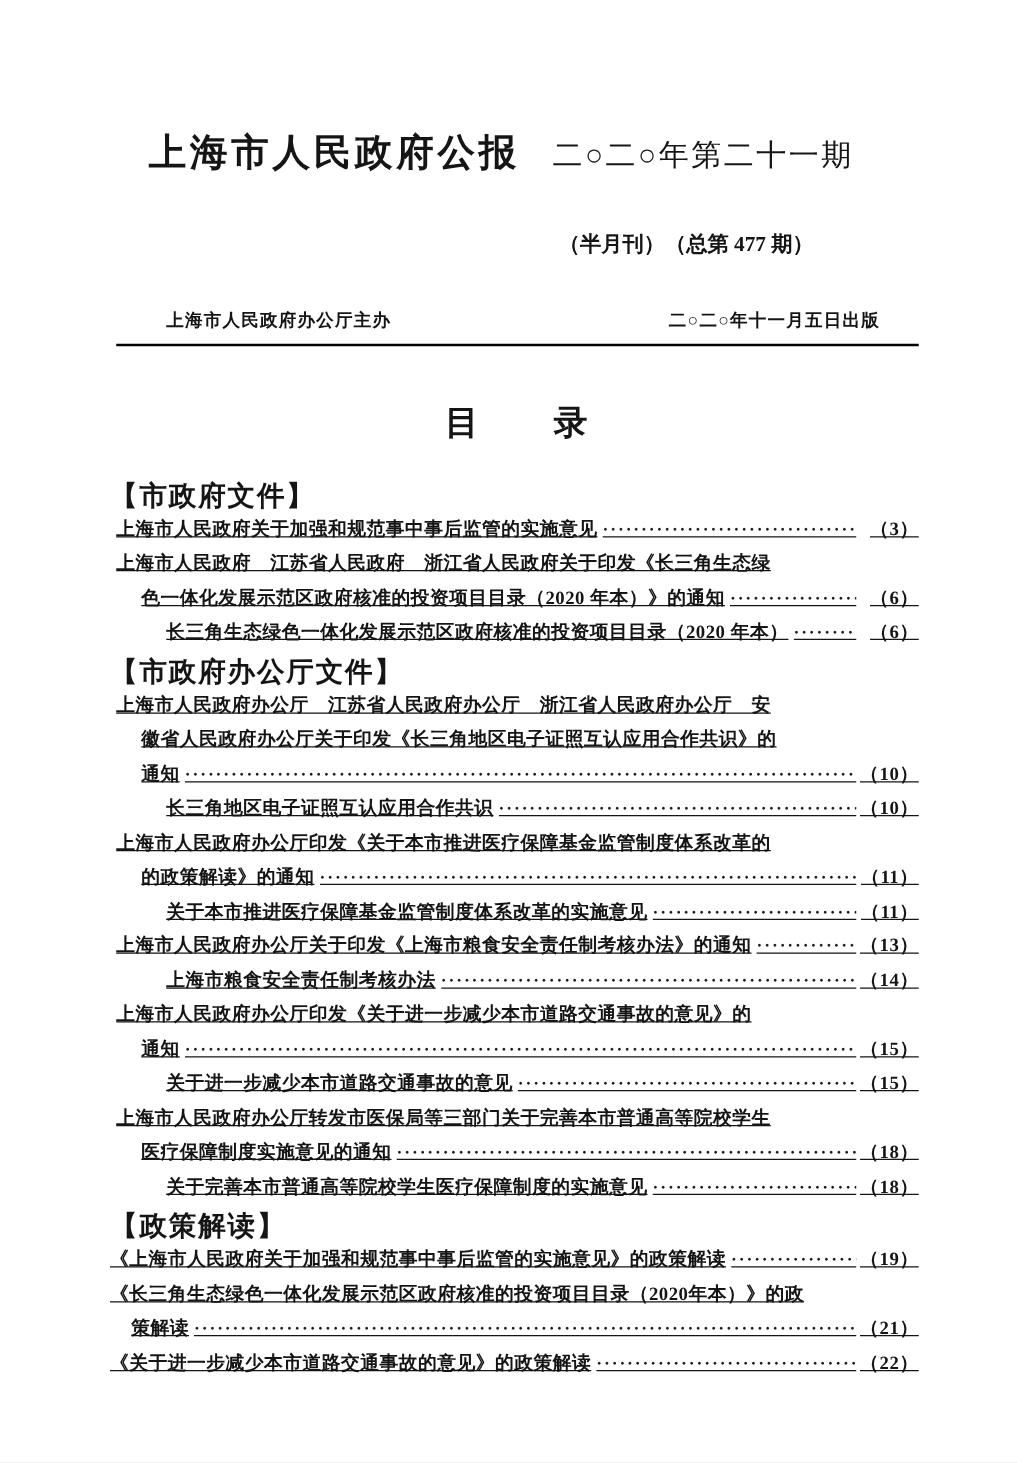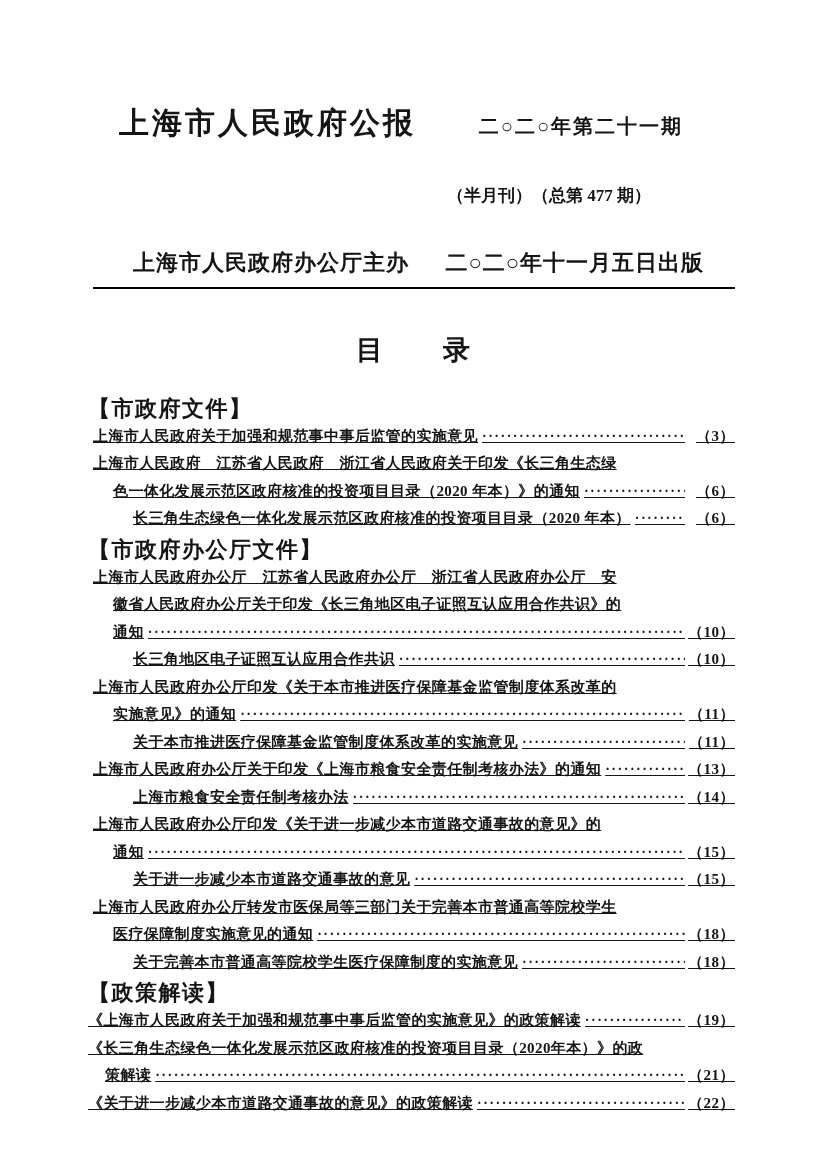--- a/index.html
+++ b/index.html
@@ -10,23 +10,23 @@
     background:#ffffff;
     color:#151515;
     font-family:"Liberation Serif","DejaVu Serif",serif;
     overflow:hidden;
   }
   .content{position:absolute;left:93px;top:0;width:642px;}
 
   
   .m1{display:flex;justify-content:space-between;align-items:baseline;padding:104px 52px 0 26px;}
   .gazette-title{margin:0;font-size:30px;font-weight:800;letter-spacing:3px;line-height:1.25;white-space:nowrap;}
-  .issue-no{font-size:20px;font-weight:700;letter-spacing:2px;white-space:nowrap;}
+  .issue-no{font-size:24px;font-weight:400;letter-spacing:2px;white-space:nowrap;}
   .m2{display:flex;justify-content:flex-end;padding:42px 84px 0 110px;font-size:17px;font-weight:600;}
-  .m3{display:flex;justify-content:space-between;padding:41px 31px 0 40px;font-size:22px;font-weight:600;letter-spacing:1px;}
+  .m3{display:flex;justify-content:space-between;padding:41px 31px 0 40px;font-size:14px;font-weight:600;letter-spacing:1px;}
   .rule{border-top:2.5px solid #000;margin-top:9px;height:0;}
 
   
   .toc-title{text-align:center;font-size:27px;font-weight:800;margin-top:45px;line-height:1.2;letter-spacing:2px;}
   #toc{margin-top:29px;}
   .sec-heading{font-size:22px;font-weight:800;line-height:28px;margin:3px 0 0 -5px;letter-spacing:1.5px;}
   .entry{font-size:15px;font-weight:600;text-decoration:underline;}
   .line{line-height:27.5px;white-space:nowrap;}
   .line.last{display:flex;align-items:baseline;white-space:normal;}
   .line-text{white-space:nowrap;letter-spacing:0.4px;flex:0 0 auto;}
@@ -109,21 +109,21 @@
             <div class="entry sub">
               <div class="line last">
                 <span class="line-text">长三角地区电子证照互认应用合作共识</span>
   <span class="leader"></span>
                 <span class="page-no">（10）</span>
 </div>
             </div>
             <div class="entry">
               <div class="line"><span class="line-text">上海市人民政府办公厅印发《关于本市推进医疗保障基金监管制度体系改革的</span></div>
               <div class="line cont last">
-                <span class="line-text">实施意见》的通知</span>
+                <span class="line-text">的政策解读》的通知</span>
   <span class="leader"></span>
                 <span class="page-no">（11）</span>
 </div>
             </div>
             <div class="entry sub">
               <div class="line last">
                 <span class="line-text">关于本市推进医疗保障基金监管制度体系改革的实施意见</span>
   <span class="leader"></span>
                 <span class="page-no">（11）</span>
 </div>

